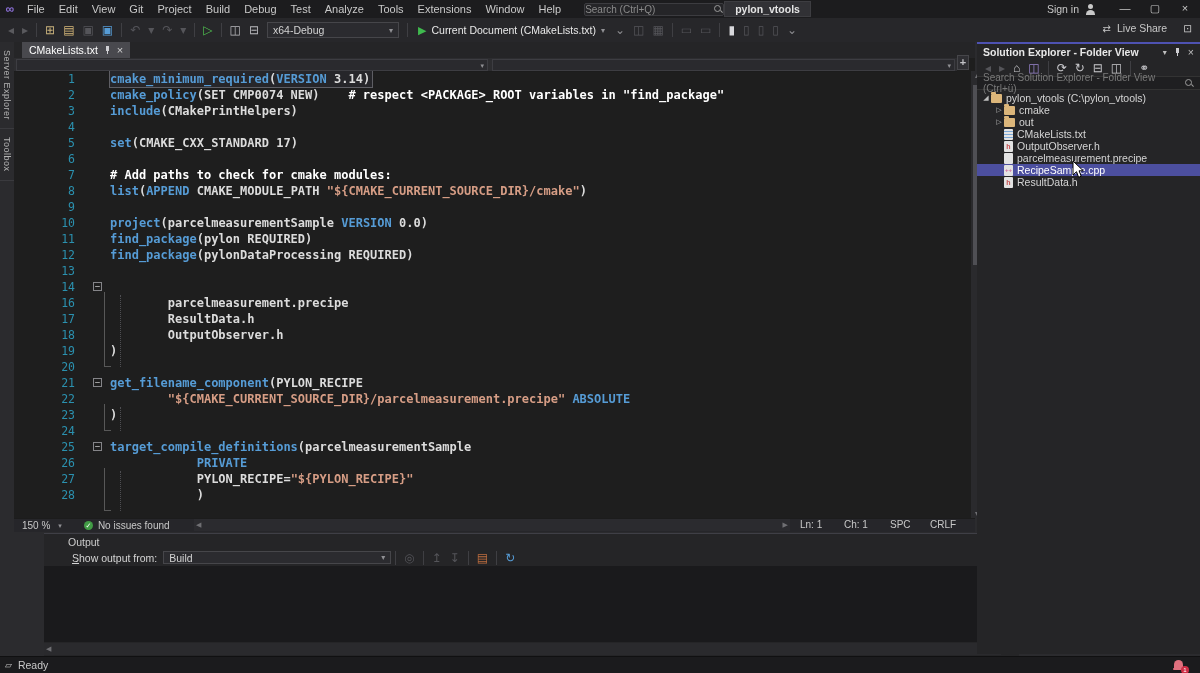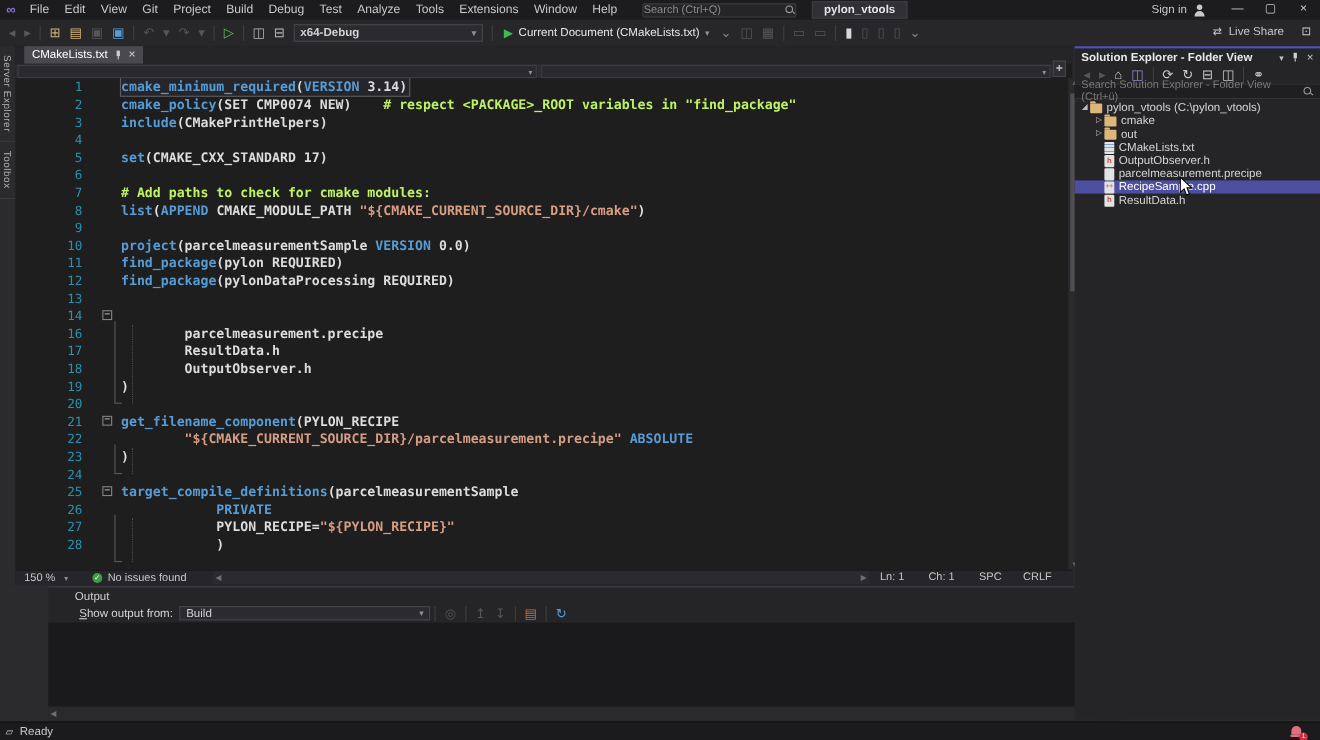--- a/index.html
+++ b/index.html
@@ -14,40 +14,40 @@
   .menu-item { padding:0 7px; height:18px; line-height:18px; color:#c9c9c9; }
   .tb-search { margin-left:16px; width:140px; height:13px; background:#252528;
                border:1px solid #3c3c40; border-radius:2px; display:flex; align-items:center;
                padding:0 0; color:#8a8a8a; font-size:10px; }
   .tb-search .sptxt { flex:1; }
   .mag { position:relative; width:9px; height:9px; display:inline-block; }
   .mag::before { content:""; position:absolute; left:0; top:0; width:5px; height:5px;
                  border:1px solid #9a9a9a; border-radius:50%; }
   .mag::after { content:""; position:absolute; left:6px; top:6px; width:3px; height:1px;
                 background:#9a9a9a; transform:rotate(45deg); }
-  .sol-name { margin-left:14px; padding:1px 10px; background:#313135; border:1px solid #3d3d41;
+  .sol-name { padding:1px 10px; background:#313135; border:1px solid #3d3d41;
               color:#e4e4e4; font-size:10.5px; font-weight:bold; }
   .tb-right { margin-left:auto; display:flex; align-items:center; gap:0; }
   .signin { font-size:10.5px; color:#c8c8c8; padding:0 6px; }
   .person { position:relative; width:11px; height:11px; display:inline-block; margin-right:14px; }
   .person::before { content:""; position:absolute; left:3px; top:0; width:5px; height:5px;
                     border-radius:50%; background:#c8c8c8; }
   .person::after { content:""; position:absolute; left:1px; top:6px; width:9px; height:5px;
                    border-radius:5px 5px 0 0; background:#c8c8c8; }
   .wbtn { width:30px; height:18px; line-height:17px; text-align:center; color:#c8c8c8; font-size:11px; }
 
   
   .toolbar { position:absolute; left:0; top:18px; width:1200px; height:24px; background:#27272a;
              display:flex; align-items:center; padding-left:4px; font-size:12px; }
   .ticon { padding:0 4px; font-size:12px; line-height:22px; }
   .tsep { width:1px; height:14px; background:#3f3f43; margin:0 4px; display:inline-block; }
   .combo { height:16px; background:#2b2b2f; border:1px solid #46464a; display:flex;
            align-items:center; font-size:10.5px; color:#d2d2d2; padding:0 5px; }
   .combo .carr { margin-left:auto; color:#909094; font-size:8px; }
-  .cfg-combo { width:172px; margin:0 4px;font-weight:bold; }
+  .cfg-combo { width:132px; margin:0 4px; }
   .runbtn { display:flex; align-items:center; gap:5px; padding:0 6px; height:20px; }
   .runbtn .play { color:#3fba4e; font-size:11px; }
   .runbtn .rlabel { font-size:10.5px; color:#e8e8e8; }
   .runbtn .carr { color:#909094; font-size:8px; }
   .liveshare-row { position:absolute; right:8px; top:22px; display:flex; align-items:center;
                    gap:6px; font-size:10.5px; color:#c8c8c8; }
 
   
   .leftstrip { position:absolute; left:0; top:42px; width:14px; height:490px; background:#2b2b2e; }
   .vtab { writing-mode:vertical-rl; font-size:9px; color:#b4b4b4; padding:8px 2px;
@@ -72,21 +72,21 @@
 
   .editor-body { position:absolute; left:0; top:29px; width:943px; height:447px; overflow:hidden; }
   .code-line { display:flex; height:16px; line-height:16px; white-space:pre;
                font-family:"DejaVu Sans Mono", monospace; }
   .ln { width:61px; text-align:right; color:#2b91af; font-size:11.5px; }
   .foldcol { width:35px; position:relative; }
   .foldbox { position:absolute; left:18px; top:3px; width:9px; height:9px; border:1px solid #848488;
              background:#1e1e1e; color:#c8c8c8; font-size:9px; line-height:7px; text-align:center; }
   .codecell { font-size:12px; font-weight:bold; color:#dcdcdc; }
   .curline-box { outline:1px solid #5e5e64; background:#26262a; display:inline-block; padding-right:2px; }
-  .tok-b { color:#569cd6; } .tok-w { color:#dcdcdc; } .tok-g { color:#bef264; } .tok-o { color:#d69d85; }
+  .tok-b { color:#569cd6; } .tok-w { color:#dcdcdc; } .tok-g { color:#ffffff; } .tok-o { color:#d69d85; }
   .bracket { position:absolute; left:90px; width:7px; border-left:1px solid #585858;
              border-bottom:1px solid #585858; }
   .iguide { position:absolute; left:106px; width:1px; border-left:1px dotted #4e4e52; }
 
   .vscroll { position:absolute; left:957px; top:29px; width:12px; height:447px; background:#2a2a2d; }
   .vscroll .arr { position:absolute; left:0; width:12px; text-align:center; color:#6f6f73; font-size:7px; }
   .vthumb { position:absolute; left:2px; top:14px; width:8px; height:180px; background:#4f4f54; }
   .vmark { position:absolute; right:1px; top:76px; width:4px; height:9px; background:#3a74d9; }
 
   .edstatus { position:absolute; left:0; top:476px; width:961px; height:14px; background:#26262a;

